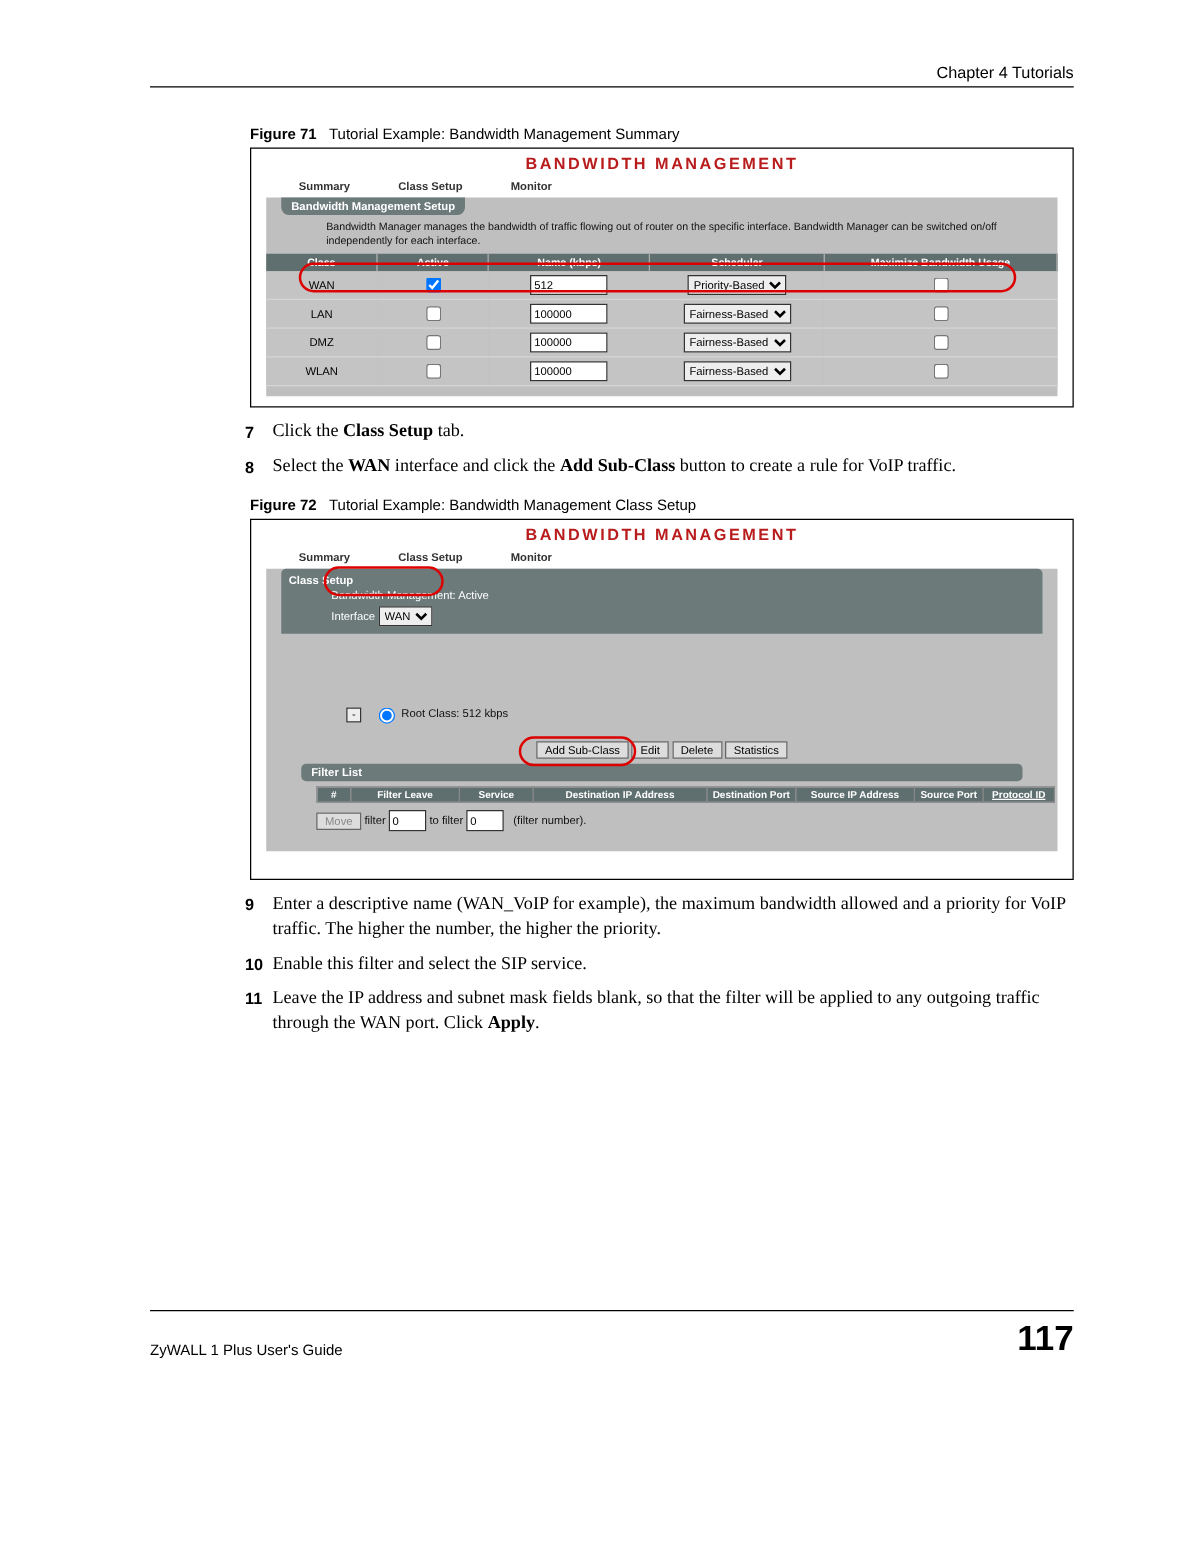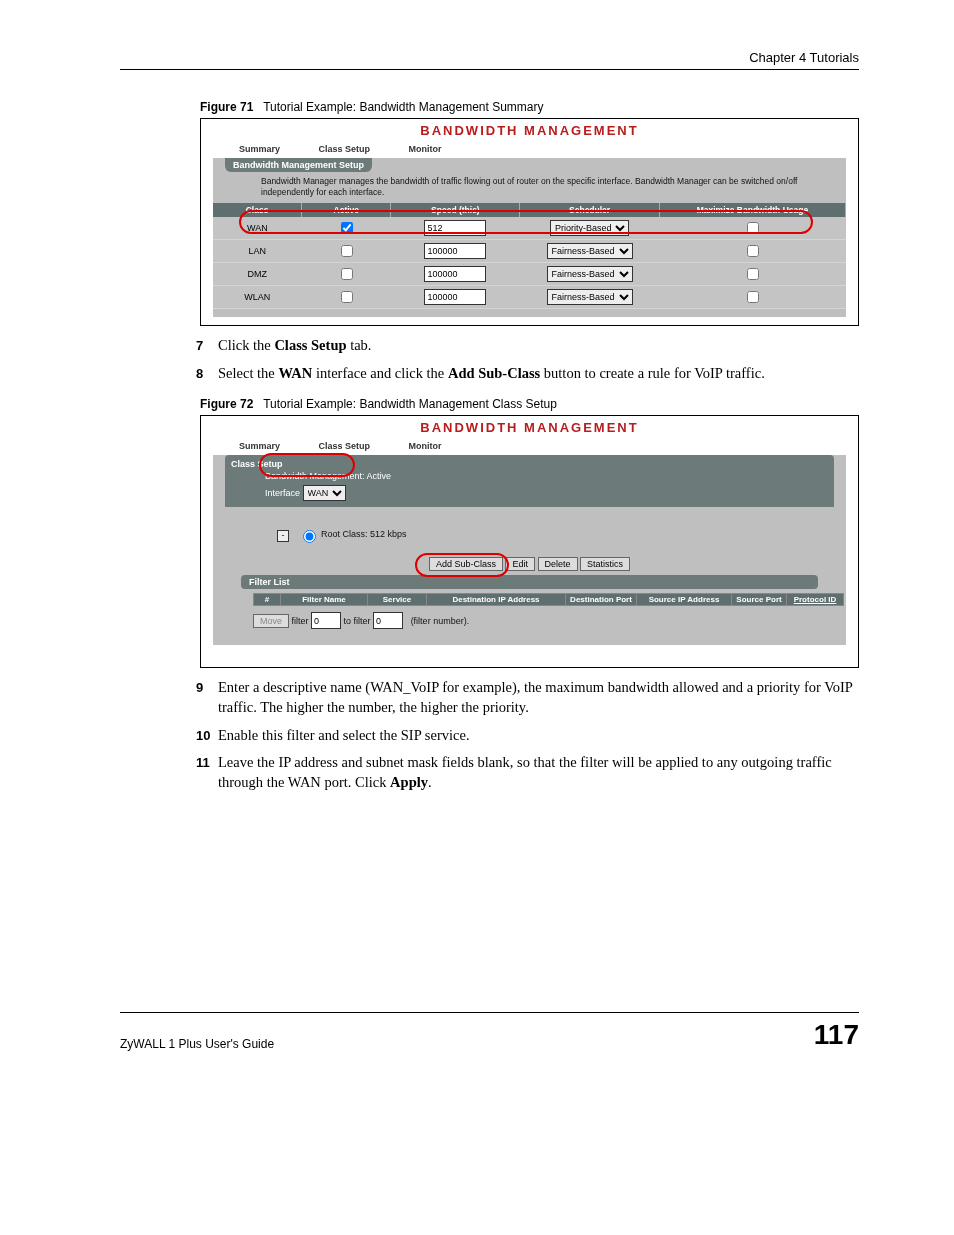--- a/index.html
+++ b/index.html
@@ -238,21 +238,21 @@
     <span class="section-head">Bandwidth Management Setup</span>
     <div class="panel-desc">Bandwidth Manager manages the bandwidth of traffic flowing out of router on the specific interface. Bandwidth Manager can be switched on/off independently for each interface.</div>
 
     <span class="red-ring" style="left:26px; top:52px; width:570px; height:20px;"></span>
 
     <table class="bwtab">
       <tbody>
           <tr>
         <th style="width:70px;">Class</th>
         <th style="width:70px;">Active</th>
-        <th style="width:110px;">Speed (this)</th>
+        <th style="width:110px;">Name (kbps)</th>
         <th style="width:120px;">Scheduler</th>
         <th style="width:170px;">Maximize Bandwidth Usage</th>
       </tr>
       <tr class="hl-row">
         <td>WAN</td>
         <td><input type="checkbox" class="cell-check" checked="" style=""></td>
         <td><input class="cell-speed" value="512" style=""></td>
         <td><select class="cell-sched"><option>Priority-Based</option></select></td>
         <td><input type="checkbox" class="cell-check" style=""></td>
       </tr>
@@ -311,41 +311,41 @@
       <span class="section-head" style="margin:0 0 0 0; background:transparent; padding:0 0 0 6px;">Class Setup</span>
       <div class="field-line">Bandwidth Management: Active</div>
       <div class="field-line">
         <span>Interface</span>
         <select class="iface"><option>WAN</option></select>
         <span class="ring2" style="left:34px; top:-2px; width:92px; height:20px;"></span>
       </div>
     </div>
 
     <div style="height:18px;"></div>
-    <div class="tree-row" style="margin-left:24px;">
+    <div class="tree-row" style="margin-left:24px;margin-top:36px;">
       <span class="box">-</span>
       <input type="radio" checked="" style="">
       <span>Root Class: 512 kbps</span>
     </div>
 
     <div style="text-align:center; padding:8px 0 4px 0; position:relative;">
       <span class="ring2" style="left:202px; top:4px; width:90px; height:20px;"></span>
       <button class="mini-btn">Add Sub-Class</button>
       <button class="mini-btn">Edit</button>
       <button class="mini-btn">Delete</button>
       <button class="mini-btn">Statistics</button>
     </div>
 
     <div class="section-head full">Filter List</div>
 
     <table class="filter-table">
       <tbody>
           <tr class="filter-head">
         <th style="width:18px;">#</th>
-        <th style="width:78px;">Filter Name</th>
+        <th style="width:78px;">Filter Leave</th>
         <th style="width:50px;">Service</th>
         <th style="width:130px;">Destination IP Address</th>
         <th style="width:62px;">Destination Port</th>
         <th style="width:86px;">Source IP Address</th>
         <th style="width:46px;">Source Port</th>
         <th style="width:48px;text-decoration:underline;">Protocol ID</th>
       </tr>
     </tbody>
       </table>
 

